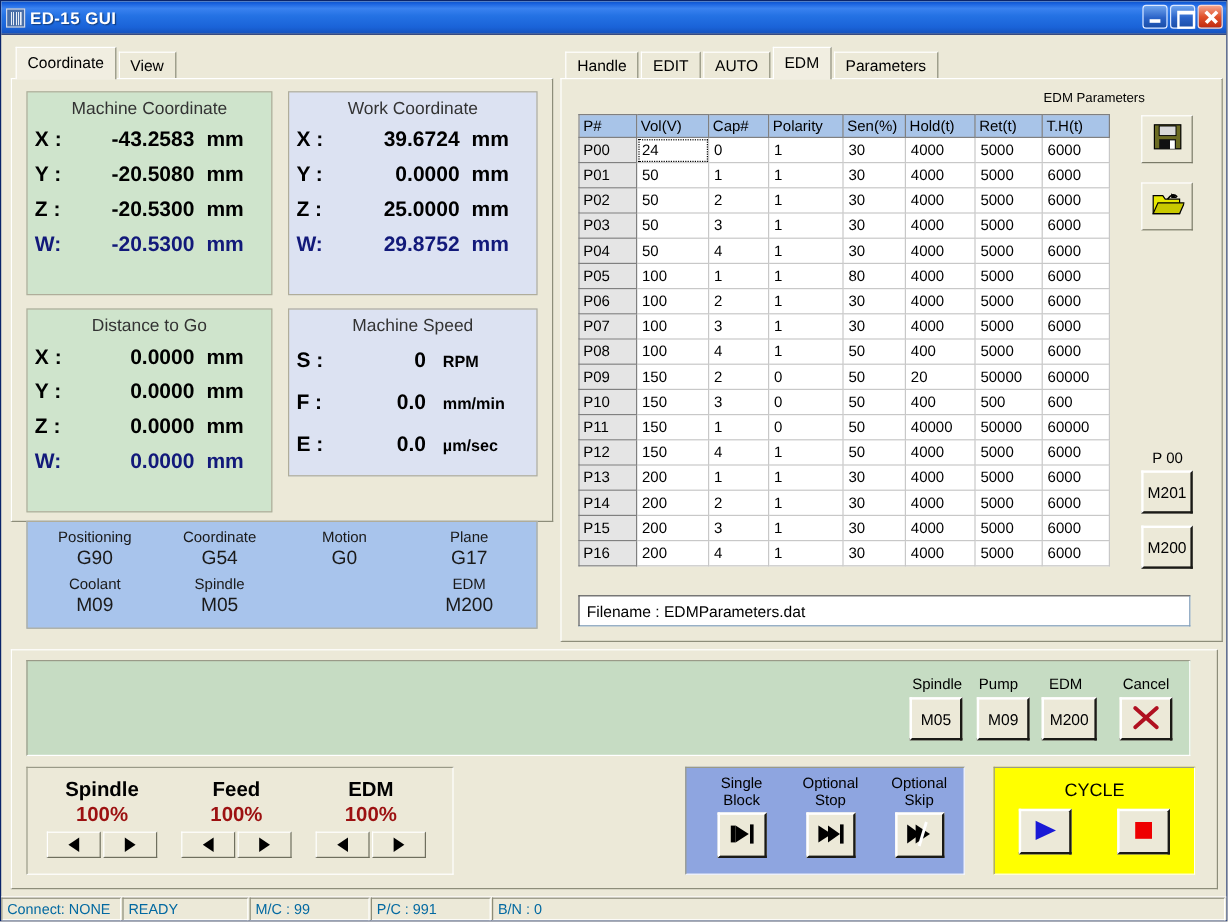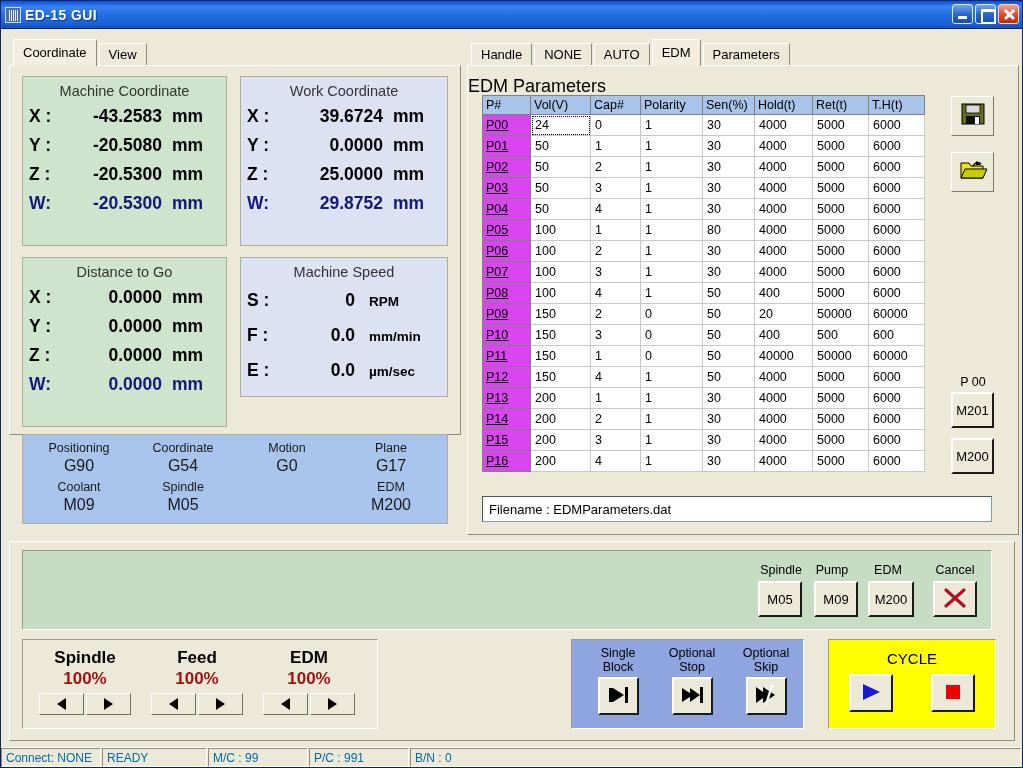--- a/index.html
+++ b/index.html
@@ -144,21 +144,21 @@
     border: 1px solid #b0ad9a;
     padding: 6px 4px;
   }
   .grow { display: flex; }
   .gcell { flex: 1; text-align: center; }
   .gcell .t { font-size: 12.5px; color: #1a1a1a; line-height: 15px; }
   .gcell .v { font-size: 16px; color: #1a1a1a; line-height: 20px; }
 
   
   .edm-title {
-    position: absolute; text-align: left; font-size: 18px; color: #000;
+    position: absolute; text-align: right; font-size: 11px; color: #000;
   }
   table.edm {
     position: absolute;
     border-collapse: collapse;
     font-size: 12.5px;
     background: #fff;
     table-layout: fixed;
   }
   table.edm th {
     background: #a8c4e8;
@@ -174,24 +174,23 @@
     border: 1px solid #c8c8c8;
     border-left-color: #a0a0a0;
     padding: 1px 4px;
     height: 21px;
     color: #000;
     background: #fff;
     overflow: hidden;
     white-space: nowrap;
   }
   table.edm td.rowhdr {
-    background: #d946ef;
+    background: #e5e5e5;
     border: 1px solid #808080;
     padding-left: 3px;
-    text-decoration: underline;
   }
   table.edm td.focus {
     outline: 1px dotted #000; outline-offset: -2px;
   }
 
   
   .fname {
     position: absolute;
     background: #fff;
     border: 1px solid #7f9db9;
@@ -447,21 +446,21 @@
         <div class="gcell">
           <div class="t">EDM</div>
           <div class="v">M200</div>
         </div>
       </div>
     </div>
   </div>
 
   <div class="tabstrip" style="left:470px; top:38px;">
     <div class="tab">Handle</div>
-    <div class="tab">NONE</div>
+    <div class="tab">EDIT</div>
     <div class="tab">AUTO</div>
     <div class="tab active">EDM</div>
     <div class="tab">Parameters</div>
   </div>
 
   <div class="tabbody" style="left:466px; top:64px; width:552px; height:470px;">
 
     <div class="edm-title" style="left:0; top:10px; width:486px;">EDM Parameters</div>
 
     <table class="edm" id="edm-table" style="left:14px; top:29px; width:442px;">

